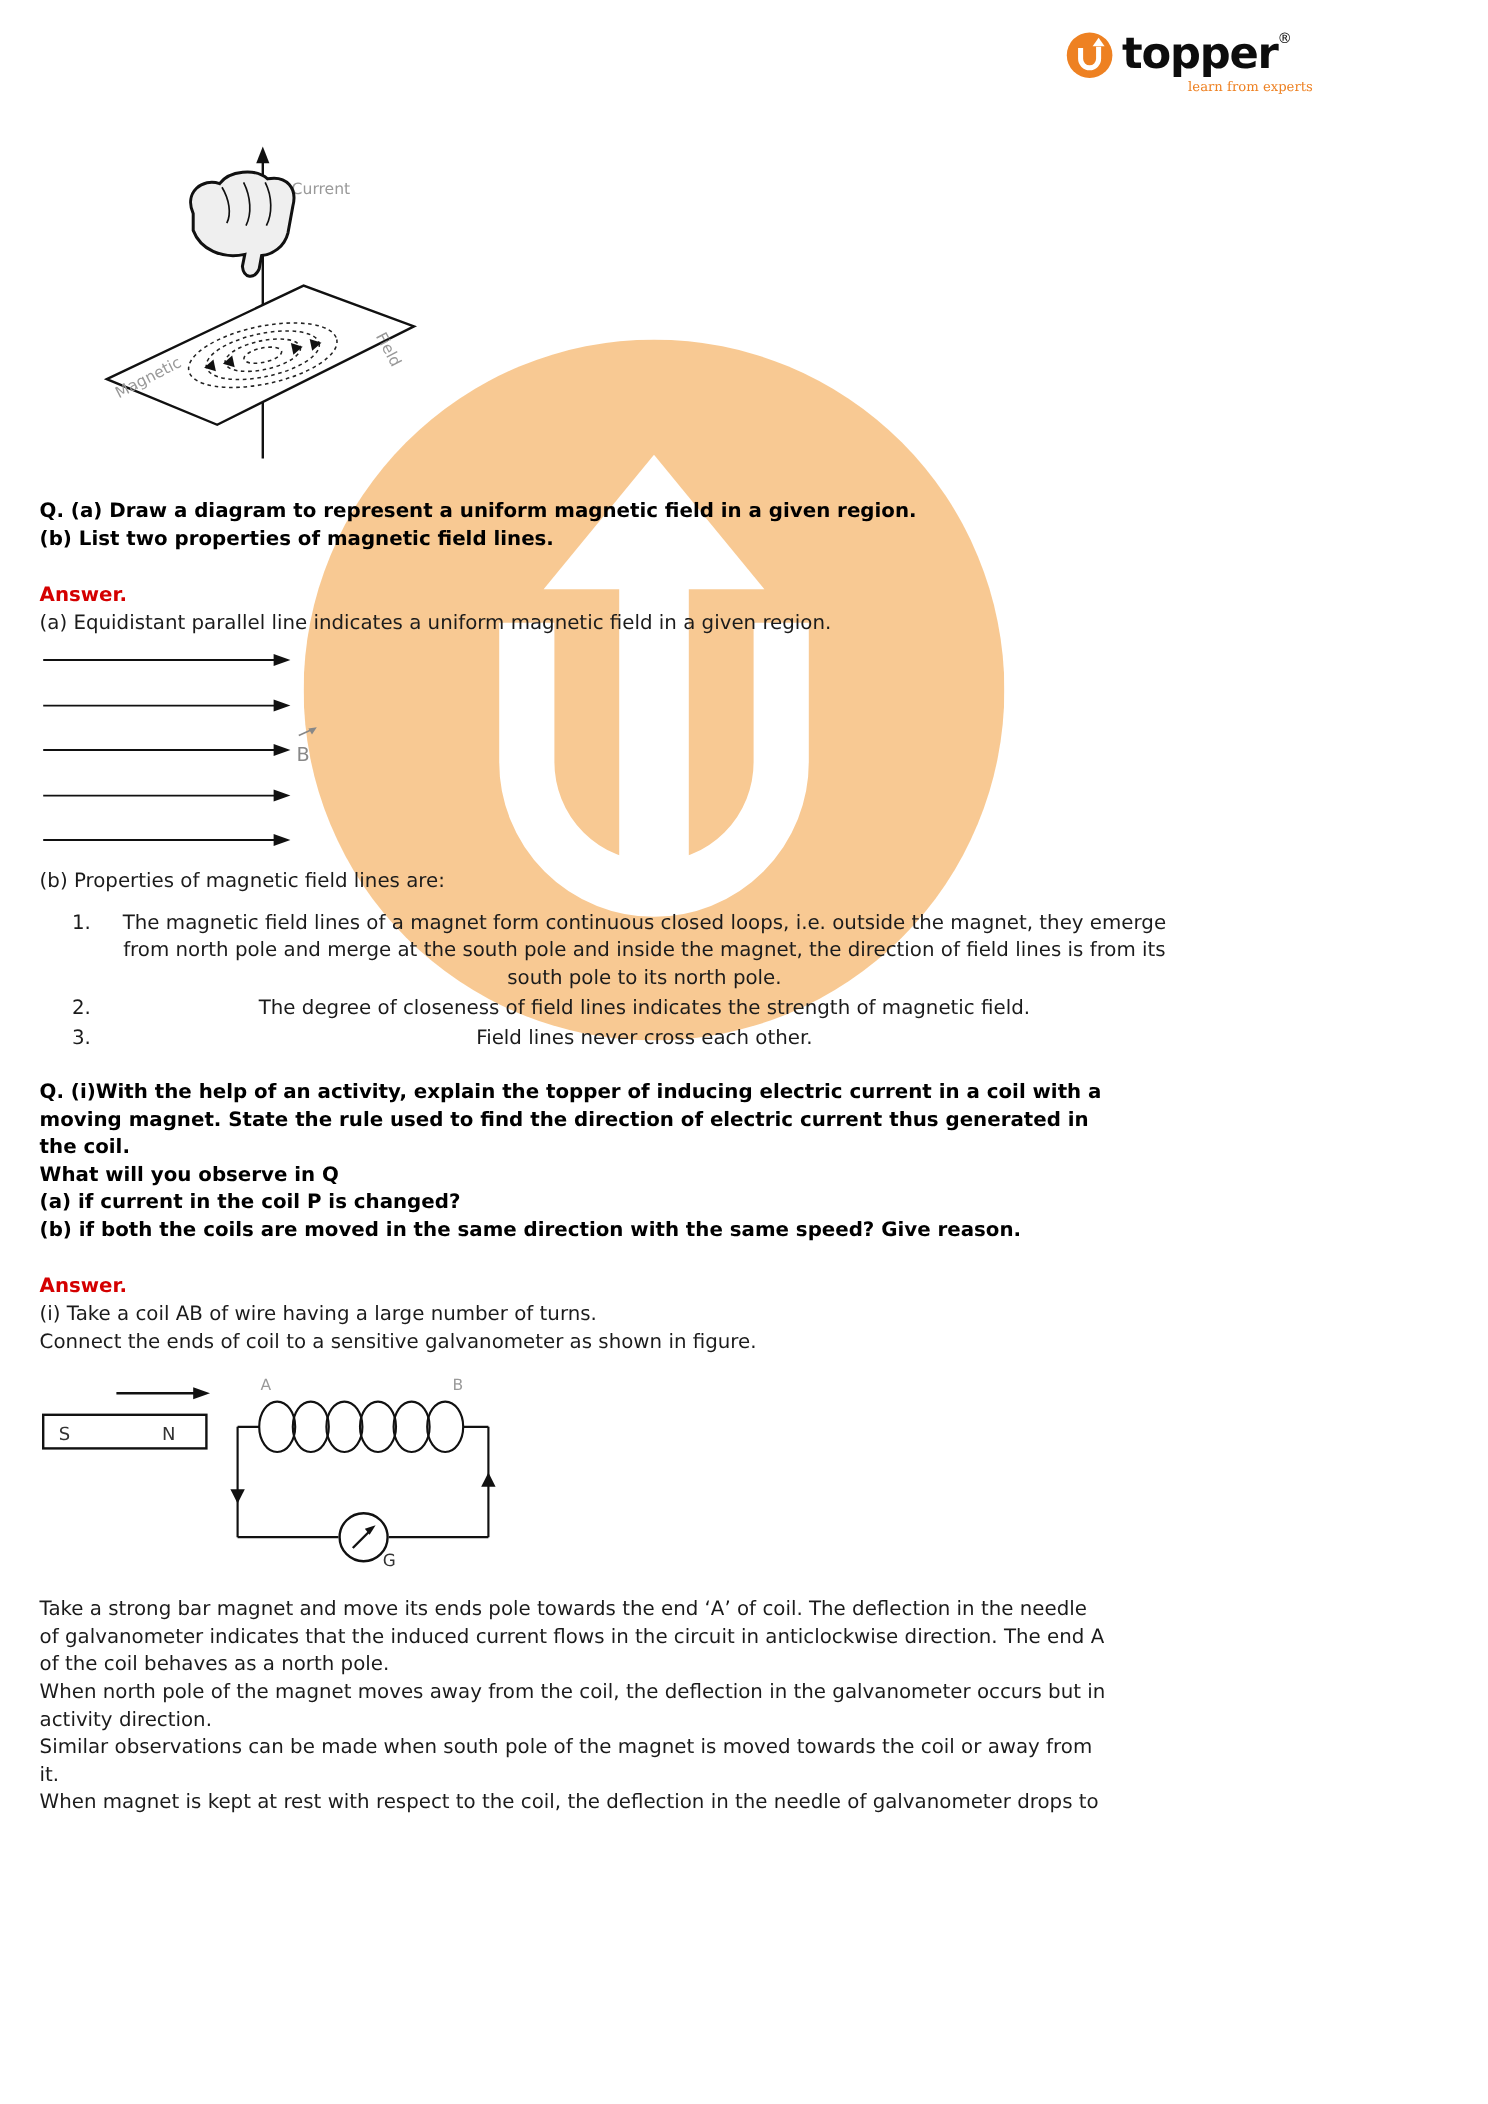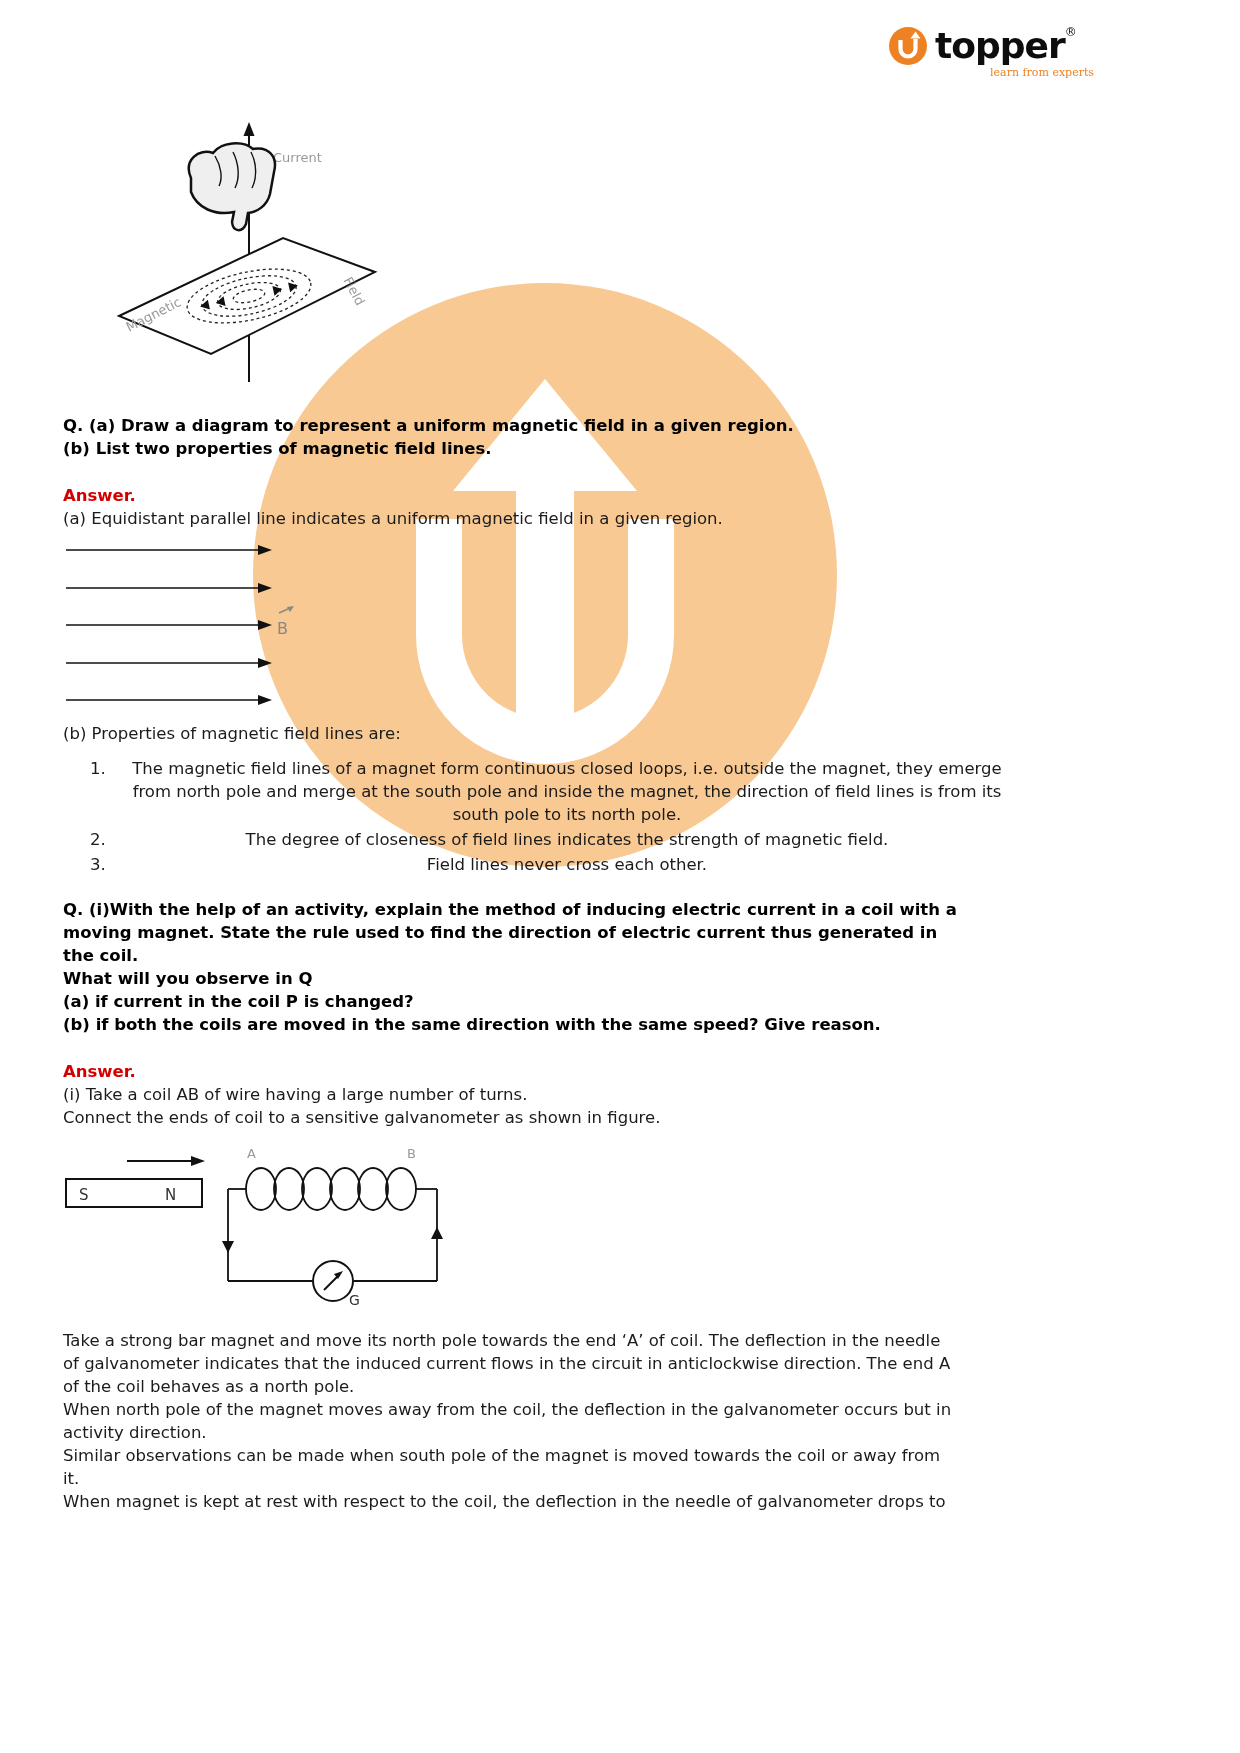--- a/index.html
+++ b/index.html
@@ -9,21 +9,21 @@
 
   .watermark { position:absolute; left:253px; top:283px; width:584px; height:584px; z-index:0; opacity:0.95; }
 
   .logo { position:absolute; top:26px; left:888px; z-index:2; width:210px; }
   .logo-row { display:flex; align-items:center; gap:7px; }
   .logo-icon { width:40px; height:40px; flex:0 0 auto; }
   .logo-word { font-size:36px; font-weight:700; color:#0d0d0d; letter-spacing:-1px; line-height:1; }
   .logo-reg { font-size:12px; font-weight:400; vertical-align:top; position:relative; top:-2px; }
   .logo-tagline { text-align:right; color:#ee8122; font-size:11px; font-family:"DejaVu Serif","Liberation Serif",serif; margin-top:0px; padding-right:4px; }
 
-  .content { position:relative; z-index:1; padding:0 63px; }
+  .content { position:relative; z-index:1; padding:0 33px; }
 
   .fig-rule { margin-top:120px; margin-left:48px; width:272px; }
   .fig-caption { margin-left:48px; margin-top:4px; font-size:16.5px; }
 
   .qblock { margin-top:22px; font-weight:700; color:#000; font-size:16.5px; line-height:23px; }
   .qline { display:block; }
 
   .answer-label { margin-top:24px; color:#d40000; font-weight:700; font-size:16.5px; line-height:23px; }
   .body-line { font-size:16.5px; line-height:23px; }
 
@@ -131,21 +131,21 @@
     <div class="part-b-intro">(b) Properties of magnetic field lines are:</div>
 
     <ol class="props">
       <li>The magnetic field lines of a magnet form continuous closed loops, i.e. outside the magnet, they emerge from north pole and merge at the south pole and inside the magnet, the direction of field lines is from its south pole to its north pole.</li>
       <li>The degree of closeness of field lines indicates the strength of magnetic field.</li>
       <li>Field lines never cross each other.</li>
     </ol>
 
     
     <div class="qblock">
-      <span class="qline">Q. (i)With the help of an activity, explain the method of inducing electric current in a coil with a</span>
+      <span class="qline">Q. (i)With the help of an activity, explain the topper of inducing electric current in a coil with a</span>
       <span class="qline">moving magnet. State the rule used to find the direction of electric current thus generated in</span>
       <span class="qline">the coil.</span>
       <span class="qline">What will you observe in Q</span>
       <span class="qline">(a) if current in the coil P is changed?</span>
       <span class="qline">(b) if both the coils are moved in the same direction with the same speed? Give reason.</span>
     </div>
 
     <div class="answer-label">Answer.</div>
     <div class="body-line">(i) Take a coil AB of wire having a large number of turns.</div>
     <div class="body-line">Connect the ends of coil to a sensitive galvanometer as shown in figure.</div>
@@ -186,21 +186,21 @@
       <circle cx="268" cy="136" r="20" fill="#ffffff" stroke="#111" stroke-width="2"></circle>
       <g>
         <line x1="259" y1="145" x2="274" y2="130" stroke="#111" stroke-width="2"></line>
         <polygon points="278,126 269,129 273,134" fill="#111"></polygon>
       </g>
       <text x="284" y="160" font-size="14" fill="#333">G</text>
     </svg>
 
     
     <div class="paras">
-      <div class="body-line">Take a strong bar magnet and move its north pole towards the end ‘A’ of coil. The deflection in the needle</div>
+      <div class="body-line">Take a strong bar magnet and move its ends pole towards the end ‘A’ of coil. The deflection in the needle</div>
       <div class="body-line">of galvanometer indicates that the induced current flows in the circuit in anticlockwise direction. The end A</div>
       <div class="body-line">of the coil behaves as a north pole.</div>
       <div class="body-line">When north pole of the magnet moves away from the coil, the deflection in the galvanometer occurs but in</div>
       <div class="body-line">activity direction.</div>
       <div class="body-line">Similar observations can be made when south pole of the magnet is moved towards the coil or away from</div>
       <div class="body-line">it.</div>
       <div class="body-line">When magnet is kept at rest with respect to the coil, the deflection in the needle of galvanometer drops to</div>
     </div>
 
   </div>

